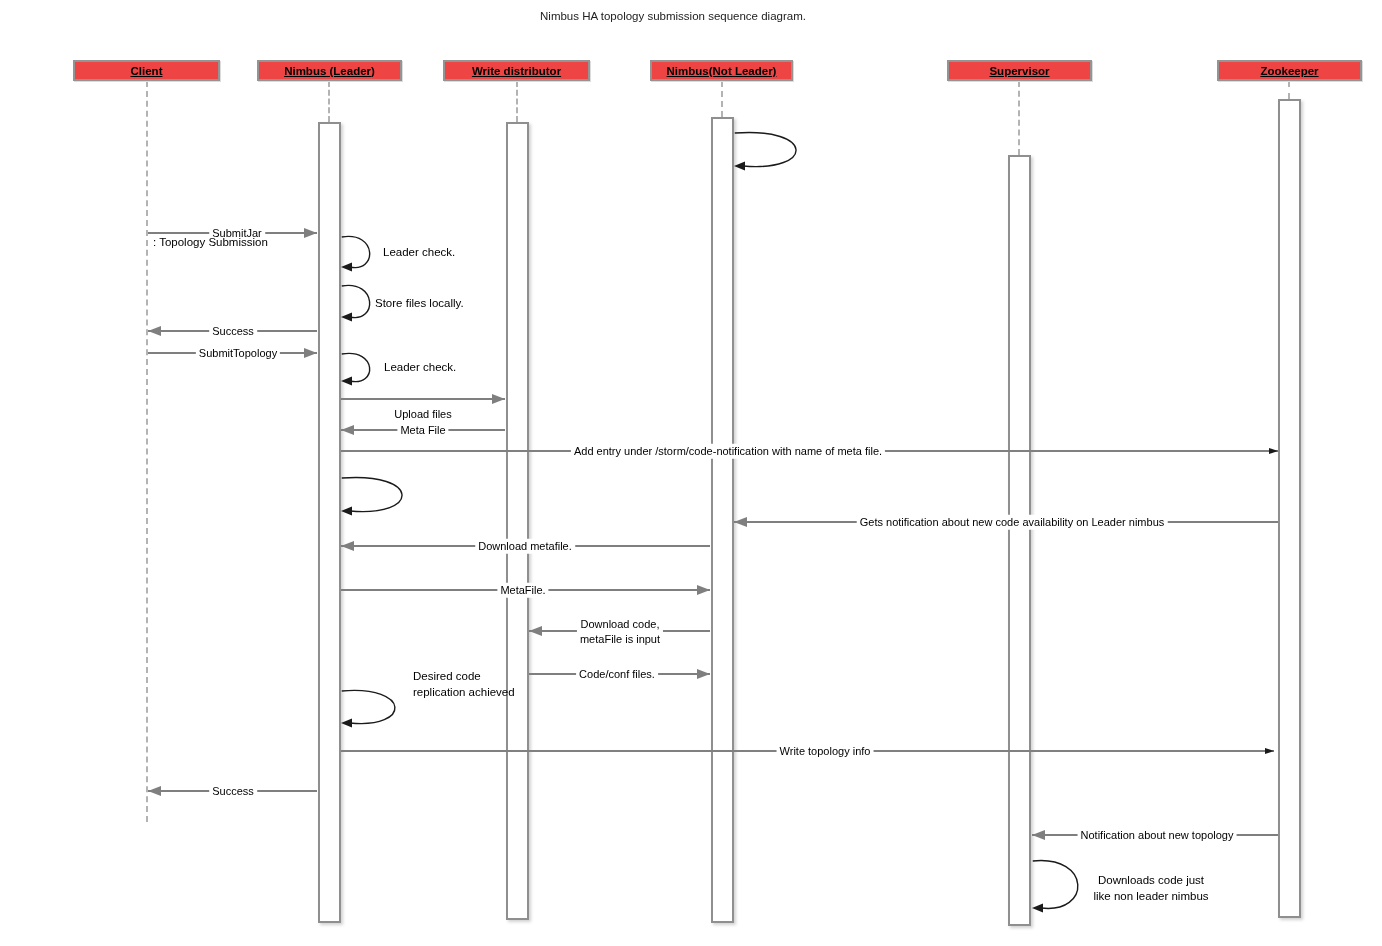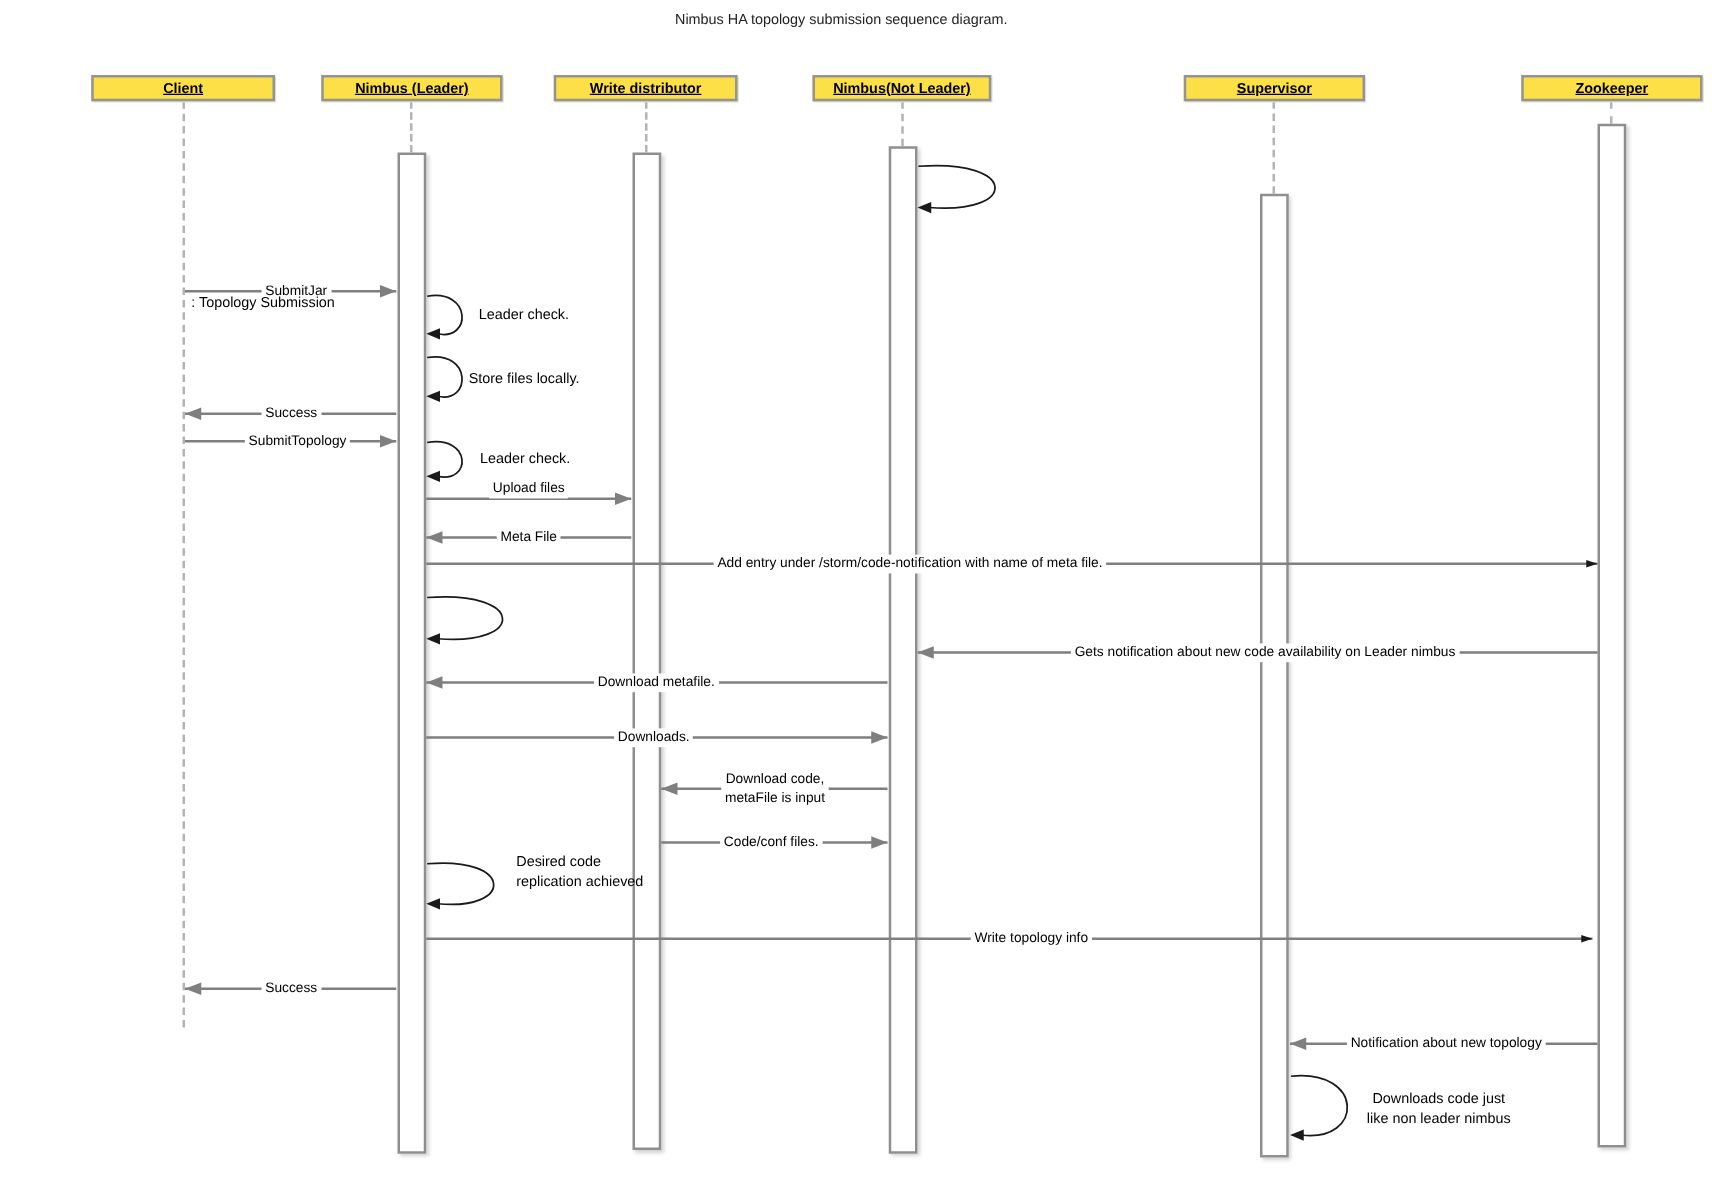--- a/index.html
+++ b/index.html
@@ -5,21 +5,21 @@
   html,body { margin:0; padding:0; background:#ffffff; }
   #stage {
     position:relative; width:1382px; height:946px; background:#ffffff;
     font-family:"Liberation Sans", sans-serif; overflow:hidden;
   }
   .title {
     position:absolute; transform:translateX(-50%);
     font-size:11.5px; color:#222; white-space:nowrap;
   }
   .participant-box {
-    position:absolute; height:17px; background:#fde047;
+    position:absolute; height:17px; background:#ef4444;
     border:2px solid #949494; box-shadow:1px 1px 0 #dcdcdc;
     display:flex; align-items:center; justify-content:center;
   }
   .participant-box span {
     font-size:11.5px; font-weight:bold; text-decoration:underline; color:#000;
     white-space:nowrap;
   }
   .lifeline { position:absolute; width:0; border-left:2px dashed #b3b3b3; }
   .activation {
     position:absolute; width:19px; background:#ffffff;
@@ -62,36 +62,36 @@
     <div class="arrow-head" style="top: 228px; border-top: 5px solid transparent; border-bottom: 5px solid transparent; border-left: 13px solid rgb(127, 127, 127); left: 304px;"></div>
     <div class="msg-label" style="left: 237px; top: 233px;">SubmitJar</div>
     <div class="msg-line thick" style="left: 148px; width: 169px; top: 329.75px;"></div>
     <div class="arrow-head" style="top: 326px; border-top: 5px solid transparent; border-bottom: 5px solid transparent; border-right: 13px solid rgb(127, 127, 127); left: 148px;"></div>
     <div class="msg-label" style="left: 233px; top: 331px;">Success</div>
     <div class="msg-line thick" style="left: 148px; width: 169px; top: 351.75px;"></div>
     <div class="arrow-head" style="top: 348px; border-top: 5px solid transparent; border-bottom: 5px solid transparent; border-left: 13px solid rgb(127, 127, 127); left: 304px;"></div>
     <div class="msg-label" style="left: 238px; top: 353px;">SubmitTopology</div>
     <div class="msg-line thick" style="left: 341px; width: 164px; top: 397.75px;"></div>
     <div class="arrow-head" style="top: 394px; border-top: 5px solid transparent; border-bottom: 5px solid transparent; border-left: 13px solid rgb(127, 127, 127); left: 492px;"></div>
-    <div class="msg-label" style="left: 423px; top: 391px;">Upload files</div>
+    <div class="msg-label" style="left: 423px; top: 414px;">Upload files</div>
     <div class="msg-line thick" style="left: 341px; width: 164px; top: 428.75px;"></div>
     <div class="arrow-head" style="top: 425px; border-top: 5px solid transparent; border-bottom: 5px solid transparent; border-right: 13px solid rgb(127, 127, 127); left: 341px;"></div>
     <div class="msg-label" style="left: 423px; top: 430px;">Meta File</div>
     <div class="msg-line thin" style="left: 341px; width: 937px; top: 450.25px;"></div>
     <div class="arrow-head" style="top: 447.5px; border-top: 3.5px solid transparent; border-bottom: 3.5px solid transparent; border-left: 9px solid rgb(26, 26, 26); left: 1269px;"></div>
     <div class="msg-label" style="left: 728px; top: 451px;">Add entry under /storm/code-notification with name of meta file.</div>
     <div class="msg-line thick" style="left: 734px; width: 544px; top: 520.75px;"></div>
     <div class="arrow-head" style="top: 517px; border-top: 5px solid transparent; border-bottom: 5px solid transparent; border-right: 13px solid rgb(127, 127, 127); left: 734px;"></div>
     <div class="msg-label" style="left: 1012px; top: 522px;">Gets notification about new code availability on Leader nimbus</div>
     <div class="msg-line thick" style="left: 341px; width: 369px; top: 544.75px;"></div>
     <div class="arrow-head" style="top: 541px; border-top: 5px solid transparent; border-bottom: 5px solid transparent; border-right: 13px solid rgb(127, 127, 127); left: 341px;"></div>
     <div class="msg-label" style="left: 525px; top: 546px;">Download metafile.</div>
     <div class="msg-line thick" style="left: 341px; width: 369px; top: 588.75px;"></div>
     <div class="arrow-head" style="top: 585px; border-top: 5px solid transparent; border-bottom: 5px solid transparent; border-left: 13px solid rgb(127, 127, 127); left: 697px;"></div>
-    <div class="msg-label" style="left: 523px; top: 590px;">Downloads.</div>
+    <div class="msg-label" style="left: 523px; top: 590px;">MetaFile.</div>
     <div class="msg-line thick" style="left: 529px; width: 181px; top: 629.75px;"></div>
     <div class="arrow-head" style="top: 626px; border-top: 5px solid transparent; border-bottom: 5px solid transparent; border-right: 13px solid rgb(127, 127, 127); left: 529px;"></div>
     <div class="msg-label" style="left: 620px; top: 631px;">Download code,
 metaFile is input</div>
     <div class="msg-line thick" style="left: 529px; width: 181px; top: 672.75px;"></div>
     <div class="arrow-head" style="top: 669px; border-top: 5px solid transparent; border-bottom: 5px solid transparent; border-left: 13px solid rgb(127, 127, 127); left: 697px;"></div>
     <div class="msg-label" style="left: 617px; top: 674px;">Code/conf files.</div>
     <div class="msg-line thin" style="left: 341px; width: 933px; top: 750.25px;"></div>
     <div class="arrow-head" style="top: 747.5px; border-top: 3.5px solid transparent; border-bottom: 3.5px solid transparent; border-left: 9px solid rgb(26, 26, 26); left: 1265px;"></div>
     <div class="msg-label" style="left: 825px; top: 751px;">Write topology info</div>
@@ -121,21 +121,21 @@
     </svg>
     <div class="note-label left" style="left: 384px; top: 368px;">Leader check.</div>
     <svg class="loop-svg" width="73" height="47" style="left: 341px; top: 471px;">
       <path d="M 0.75 7 C 79.65 1, 79.65 46, 9 40" fill="none" stroke="#1a1a1a" stroke-width="1.4"></path>
       <polygon points="0,40 11,35.5 11,44.5" fill="#1a1a1a"></polygon>
     </svg>
     <svg class="loop-svg" width="66" height="46" style="left: 341px; top: 684px;">
       <path d="M 0.75 7 C 70.2 1, 70.2 45, 9 39" fill="none" stroke="#1a1a1a" stroke-width="1.4"></path>
       <polygon points="0,39 11,34.5 11,43.5" fill="#1a1a1a"></polygon>
     </svg>
-    <div class="note-label left" style="left: 413px; top: 698px;">Desired code
+    <div class="note-label left" style="left: 413px; top: 684px;">Desired code
 replication achieved</div>
     <svg class="loop-svg" width="58" height="61" style="left: 1032px; top: 854px;">
       <path d="M 0.75 7 C 59.400000000000006 1, 59.400000000000006 60, 9 54" fill="none" stroke="#1a1a1a" stroke-width="1.4"></path>
       <polygon points="0,54 11,49.5 11,58.5" fill="#1a1a1a"></polygon>
     </svg>
     <div class="note-label center" style="left: 1151px; top: 888px;">Downloads code just
 like non leader nimbus</div>
     <div class="note-label left" style="left: 153px; top: 208px; margin-top: 35px;">: Topology Submission</div>
     <div class="participant-box" style="left: 73px; top: 60px; width: 143px;">
       <span>Client</span>

